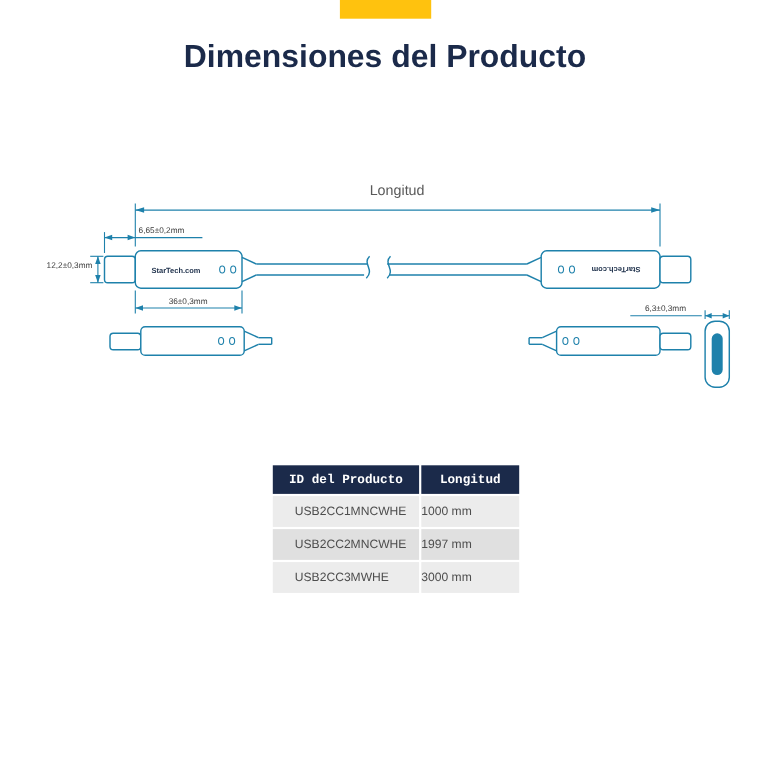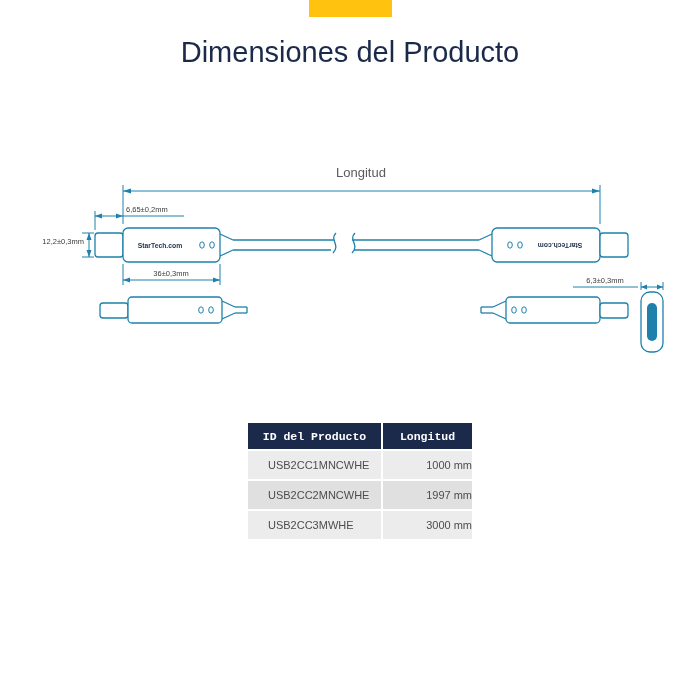--- a/index.html
+++ b/index.html
@@ -7,21 +7,21 @@
   html,body { width:700px; height:700px; }
   body {
     background:#fff;
     font-family:"Liberation Sans", sans-serif;
     position:relative;
     overflow:hidden;
   }
   .accent { position:absolute; left:309px; top:0; width:83px; height:17px; background:var(--accent); }
   .title {
     position:absolute; top:36px; left:0; width:700px;
-    text-align:center; font-size:29px; font-weight:normal; color:var(--navy);
+    text-align:center; font-size:29px; font-weight:bold; color:var(--navy);
   }
   svg.diagram { position:absolute; left:0; top:0; pointer-events:none; }
   .shape { stroke:var(--line); stroke-width:1.3; fill:#fff; }
   .ol    { stroke:var(--line); stroke-width:1.3; fill:none; stroke-linejoin:round; }
   .dl    { stroke:var(--line); stroke-width:1; fill:none; }
   .arr   { fill:var(--line); stroke:none; }
   .hole  { stroke:var(--line); stroke-width:1; fill:#fff; }
   .fillshape { fill:var(--line); stroke:none; }
   .dim   { font-size:7.5px; fill:#3b3b3b; }
   .lbl   { font-size:13px; fill:#5a5a5a; }
@@ -31,21 +31,21 @@
   th {
     background:var(--navy); color:#fff; font-size:11.5px; font-weight:bold;
     height:26px; padding:0 10px; text-align:center;font-family:Liberation Mono, monospace;
   }
   th.col-id  { width:133px; }
   th.col-len { width:89px; }
   td { font-size:11px; color:#4d4d4d; height:28px; }
   tbody tr:nth-child(odd)  td { background:#ECECEC; }
   tbody tr:nth-child(even) td { background:#E0E0E0; }
   td.id  { text-align:left; padding-left:20px; }
-  td.len { text-align:right;margin-top:24px; }
+  td.len { text-align:left;margin-top:24px; }
 </style>
 </head>
 <body>
 
 <div class="accent"></div>
 
 <h1 class="title">Dimensiones del Producto</h1>
 
 <svg class="diagram" width="700" height="700" viewBox="0 0 700 700">
 

